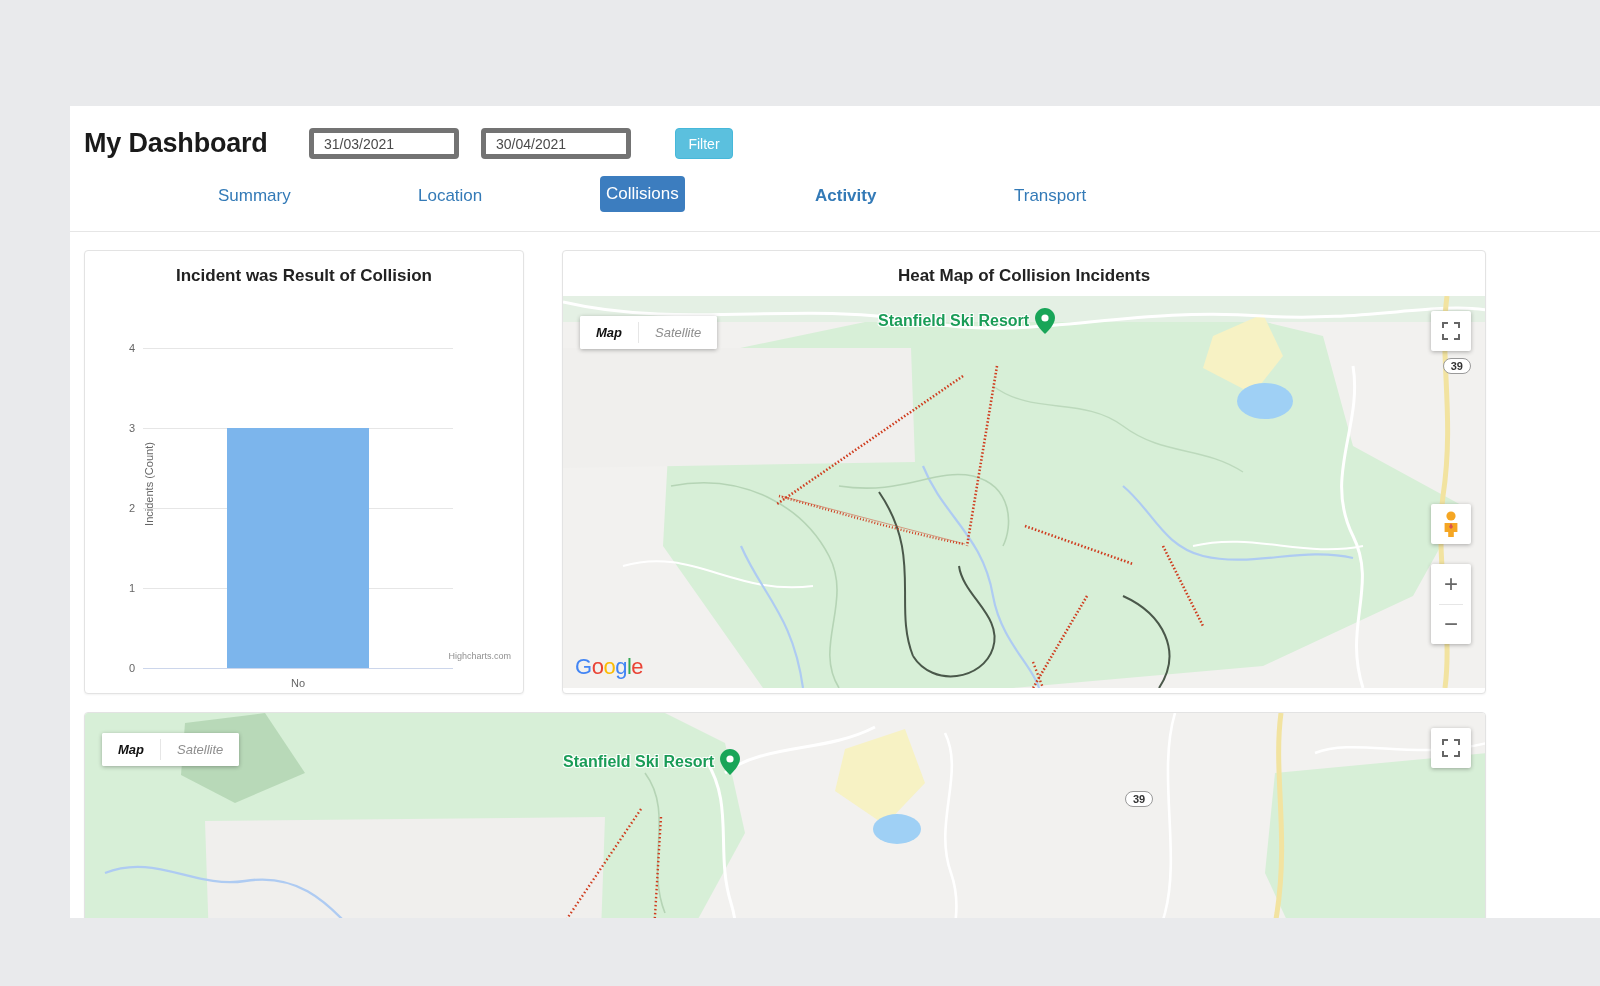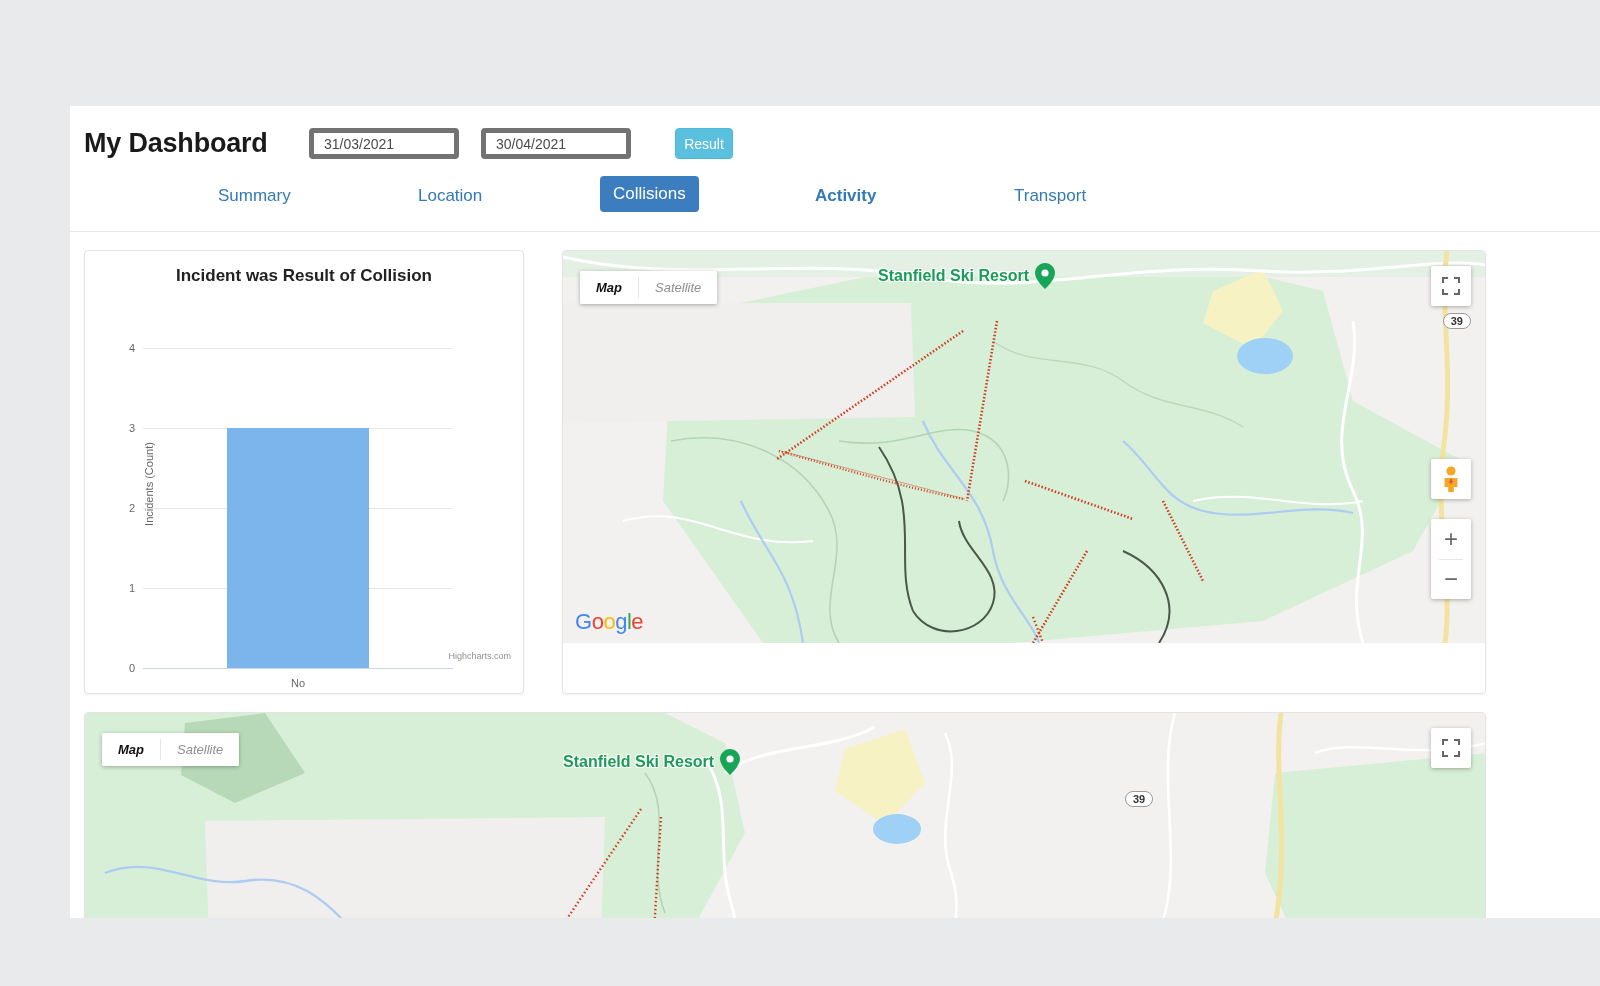--- a/index.html
+++ b/index.html
@@ -76,21 +76,21 @@
     font-size: 17px;
     color: #337ab7;
     cursor: pointer;
     padding: 8px 4px;
     white-space: nowrap;
   }
   .nav-tab.active {
     background: #3c7dbf;
     color: #ffffff;
     border-radius: 4px;
-    padding: 8px 13px;
+    padding: 8px 6px;
     top: -2px;
   }
   #tab-0 { left: 144px; }
   #tab-1 { left: 344px; }
   #tab-2 { left: 530px; }
   #tab-3 { left: 741px; font-weight: bold; }
   #tab-4 { left: 940px; }
 
   
   .panel {
@@ -271,21 +271,21 @@
 <body>
 
 <div class="app-window">
 
   <div class="header">
     <div class="page-title">My Dashboard</div>
 
     <input id="date-from" class="date-input" type="text" value="31/03/2021" style="">
     <input id="date-to" class="date-input" type="text" value="30/04/2021" style="">
 
-    <button class="filter-button">Result</button>
+    <button class="filter-button">Filter</button>
 
     <div class="nav-tabs">
       <div id="tab-0" class="nav-tab">Summary</div>
       <div id="tab-1" class="nav-tab">Location</div>
       <div id="tab-2" class="nav-tab active">Collisions</div>
       <div id="tab-3" class="nav-tab">Activity</div>
       <div id="tab-4" class="nav-tab">Transport</div>
     </div>
   </div>
 
@@ -319,20 +319,21 @@
             <div class="bar" title="No: 3" style="left: 83.7px; width: 142.6px; height: 240px; top: 80px; background: rgb(124, 181, 236);"></div>
             <span class="xtick" style="left: 155px;">No</span>
           </div>
       </div>
 
       <div class="chart-credit">Highcharts.com</div>
     </div>
   </div>
 
   <div id="heatmap-panel" class="panel">
+    <div class="panel-title">Heat Map of Collision Incidents</div>
 
     <div id="heatmap-canvas" class="map-canvas">
 
       <svg class="map-svg" width="924" height="392" viewBox="0 0 924 392">
         <rect x="0" y="0" width="924" height="392" fill="#f2f1ef"></rect>
 
         <polygon points="110,66 350,16 620,6 760,40 790,150 900,210 850,300 700,370 450,392 200,392 100,250" fill="#d7efd7"></polygon>
         <polygon points="0,0 924,0 924,26 0,26" fill="#e4f0e4"></polygon>
 
         <polygon points="0,52 348,52 352,166 0,172" fill="#f0efed"></polygon>

